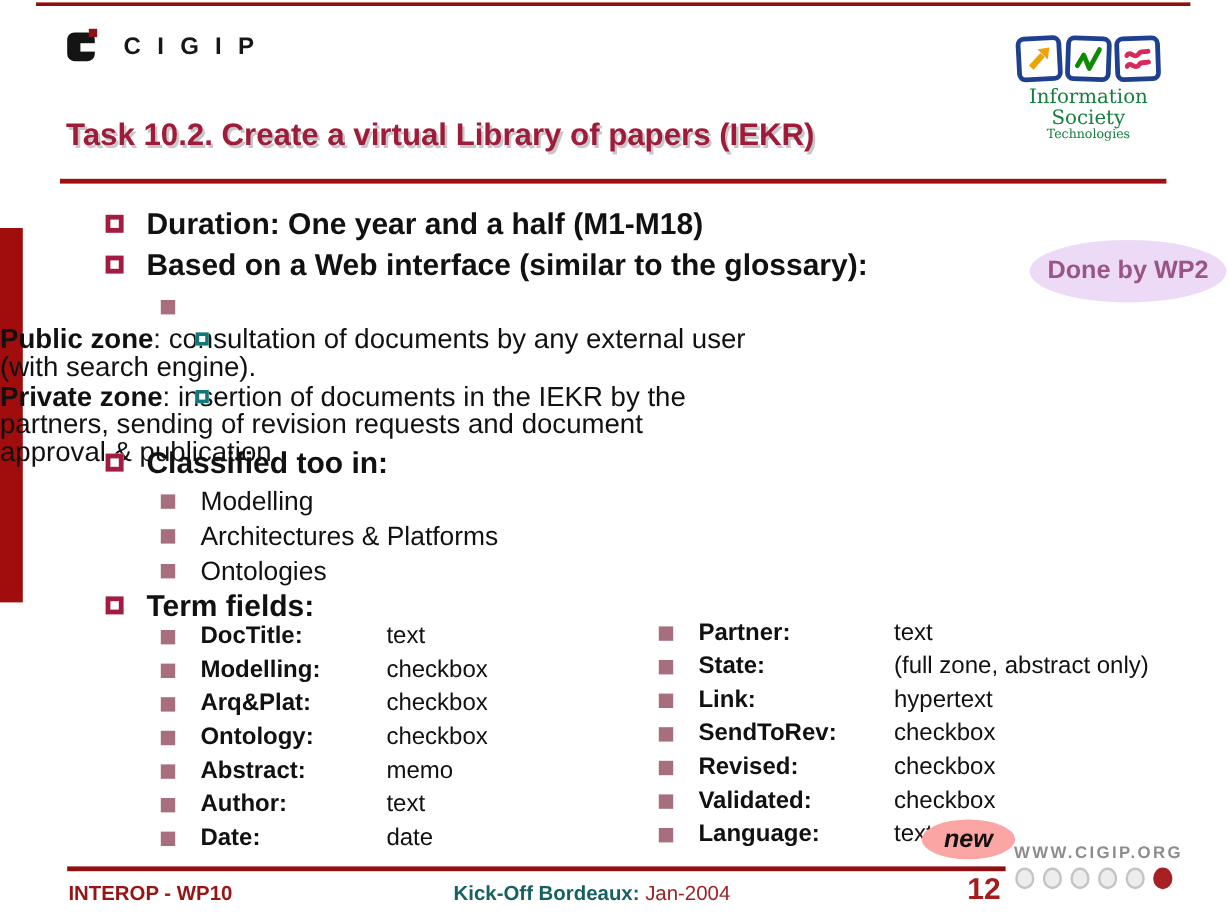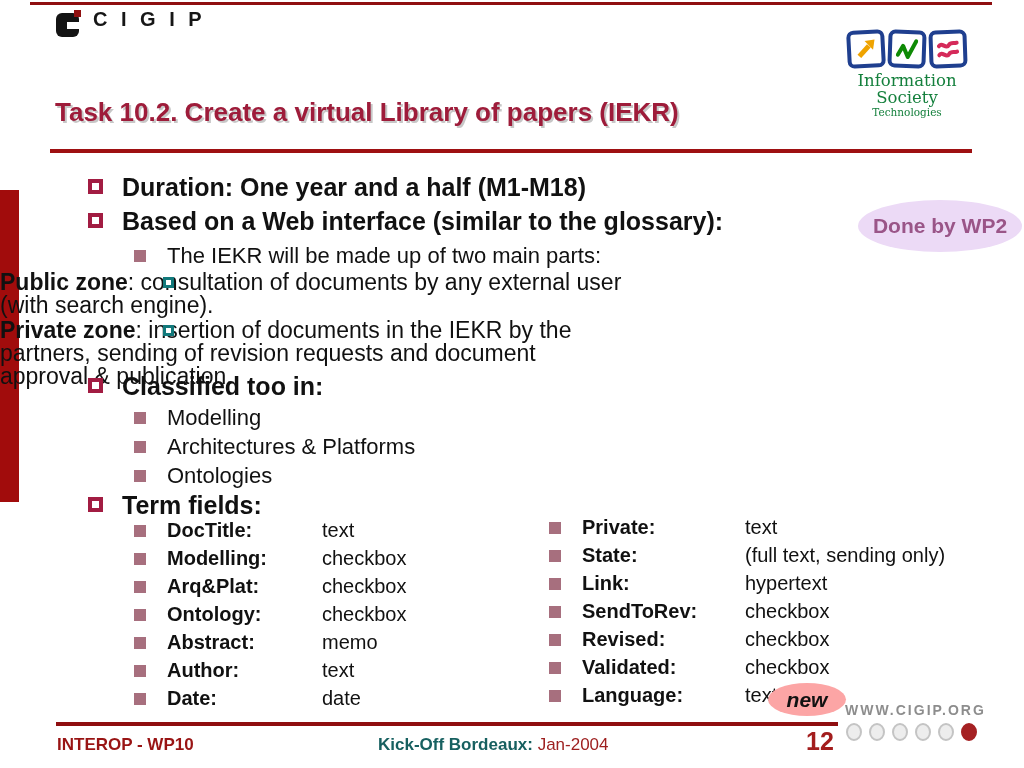--- a/index.html
+++ b/index.html
@@ -7,21 +7,21 @@
     width:1024px;height:768px;position:relative;background:#ffffff;
     font-family:"Liberation Sans",sans-serif;color:#111;overflow:hidden;
   }
   
   .top-line{position:absolute;left:30px;top:2px;width:962px;height:3px;background:#8f0e10;}
   .title-underline{position:absolute;left:50px;top:149px;width:922px;height:4px;background:#9e1012;}
   .left-bar{position:absolute;left:0;top:190px;width:19px;height:312px;background:#a10c0c;}
   .footer-line{position:absolute;left:56px;top:722px;width:782px;height:4px;background:#8f0e10;}
 
   
-  .cigip{position:absolute;left:55px;top:8px;display:flex;gap:8px;}
+  .cigip{position:absolute;left:55px;top:22px;display:flex;align-items:center;gap:18px;}
   .cigip-letters{font-size:20px;font-weight:bold;letter-spacing:4px;color:#161616;}
   .ist{position:absolute;left:832px;top:30px;width:150px;text-align:center;}
   .ist-squares{display:flex;justify-content:center;gap:3px;}
   .ist-sq{width:30px;height:30px;border:4px solid #1f3f8f;border-radius:7px;background:#fff;
           display:flex;align-items:center;justify-content:center;}
   .ist-sq.r1{transform:rotate(-3deg);}
   .ist-sq.r2{transform:rotate(2deg);}
   .ist-sq.r3{transform:rotate(-2deg);}
   .ist-text{font-family:"DejaVu Serif",serif;color:#15803d;margin-top:4px;}
   .ist-text .l1{font-size:16.5px;line-height:17px;}
@@ -125,21 +125,20 @@
 <div class="bline b1" style="top:172px">
   <span class="sq1" style="top:7px"></span>
   <div class="txt"><span class="bold">Duration: One year and a half (M1-M18)</span><span></span></div>
 </div>
 <div class="bline b1" style="top:206px">
   <span class="sq1" style="top:7px"></span>
   <div class="txt"><span class="bold">Based on a Web interface (similar to the glossary):</span><span></span></div>
 </div>
 <div class="bline b2" style="top:242px">
   <span class="sq2" style="top:8px"></span>
-  <div class="txt">The IEKR will be made up of two main parts:</div>
 </div>
 <div class="bline b3" style="top:271px">
   <span class="sq3" style="top:6px"></span>
   <div class="txt"><span class="bold">Public zone</span><span>: consultation of documents by any external user (with search engine).</span></div>
 </div>
 <div class="bline b3" style="top:319px">
   <span class="sq3" style="top:6px"></span>
   <div class="txt"><span class="bold">Private zone</span><span>: insertion of documents in the IEKR by the partners, sending of revision requests and document approval &amp; publication.</span></div>
 </div>
 <div class="bline b1" style="top:371px">
@@ -197,27 +196,27 @@
   <div class="frow">
       <span class="fsq"></span>
       <span class="flabel">Date:</span>
       <span class="fvalue">date</span>
     </div>
 </div>
 
 <div class="fields rightcol">
   <div class="frow">
       <span class="fsq"></span>
-      <span class="flabel">Private:</span>
+      <span class="flabel">Partner:</span>
       <span class="fvalue">text</span>
     </div>
   <div class="frow">
       <span class="fsq"></span>
       <span class="flabel">State:</span>
-      <span class="fvalue">(full text, sending only)</span>
+      <span class="fvalue">(full zone, abstract only)</span>
     </div>
   <div class="frow">
       <span class="fsq"></span>
       <span class="flabel">Link:</span>
       <span class="fvalue">hypertext</span>
     </div>
   <div class="frow">
       <span class="fsq"></span>
       <span class="flabel">SendToRev:</span>
       <span class="fvalue">checkbox</span>

